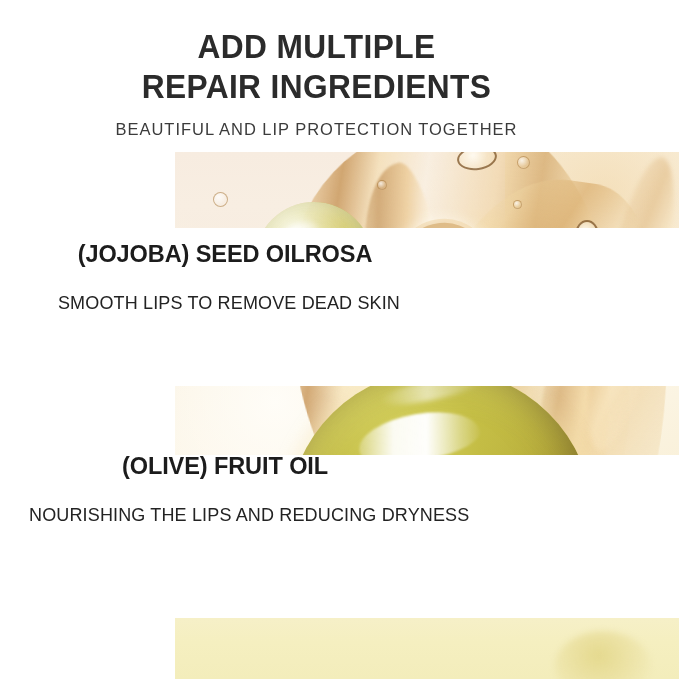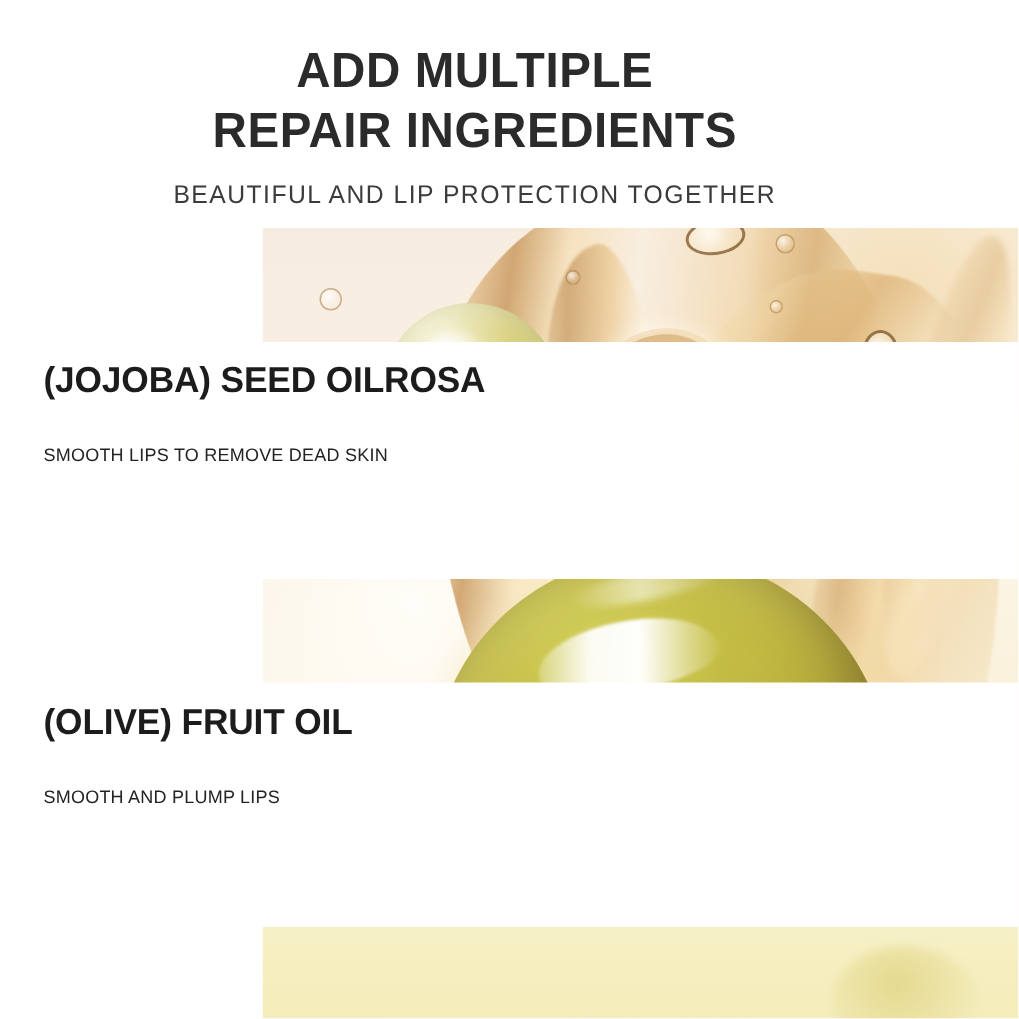--- a/index.html
+++ b/index.html
@@ -320,43 +320,44 @@
     font-weight: 400;
     letter-spacing: 1.0px;
     text-transform: uppercase;
     transform: scaleX(0.97);
   }
 
   .section {
     position: absolute;
     left: 29px;
     width: 400px;
+    text-align: center;
   }
   #section-jojoba { top: 240px; }
-  #section-olive  { top: 468px; }
+  #section-olive  { top: 452px; }
 
   .section-title {
     margin: 0;
     color: #1c1c1c;
     font-size: 24px;
     font-weight: 700;
     letter-spacing: -0.1px;
     text-transform: uppercase;
     transform: scaleX(0.98);
     transform-origin: left center;
     white-space: nowrap;
   }
   .bullets {
     list-style: none;
     margin: 0;
     padding: 22px 0 0 0;
   }
   .bullets li {
     color: #232323;
-    font-size: 12px;
+    font-size: 18px;
     font-weight: 400;
     line-height: 26px;
     letter-spacing: 0.15px;
     text-transform: uppercase;
     white-space: nowrap;
   }
 </style>
 </head>
 <body>
 
@@ -418,17 +419,17 @@
   <div class="section" id="section-jojoba">
     <h2 class="section-title">(JOJOBA) SEED OILROSA</h2>
     <ul class="bullets">
       <li>SMOOTH LIPS TO REMOVE DEAD SKIN</li>
     </ul>
   </div>
 
   <div class="section" id="section-olive">
     <h2 class="section-title">(OLIVE) FRUIT OIL</h2>
     <ul class="bullets">
-      <li>SMOOTH AND PLUMP LIPS</li>
+      <li>NOURISHING THE LIPS AND REDUCING DRYNESS</li>
     </ul>
   </div>
 
 </div>
 
 </body></html>

